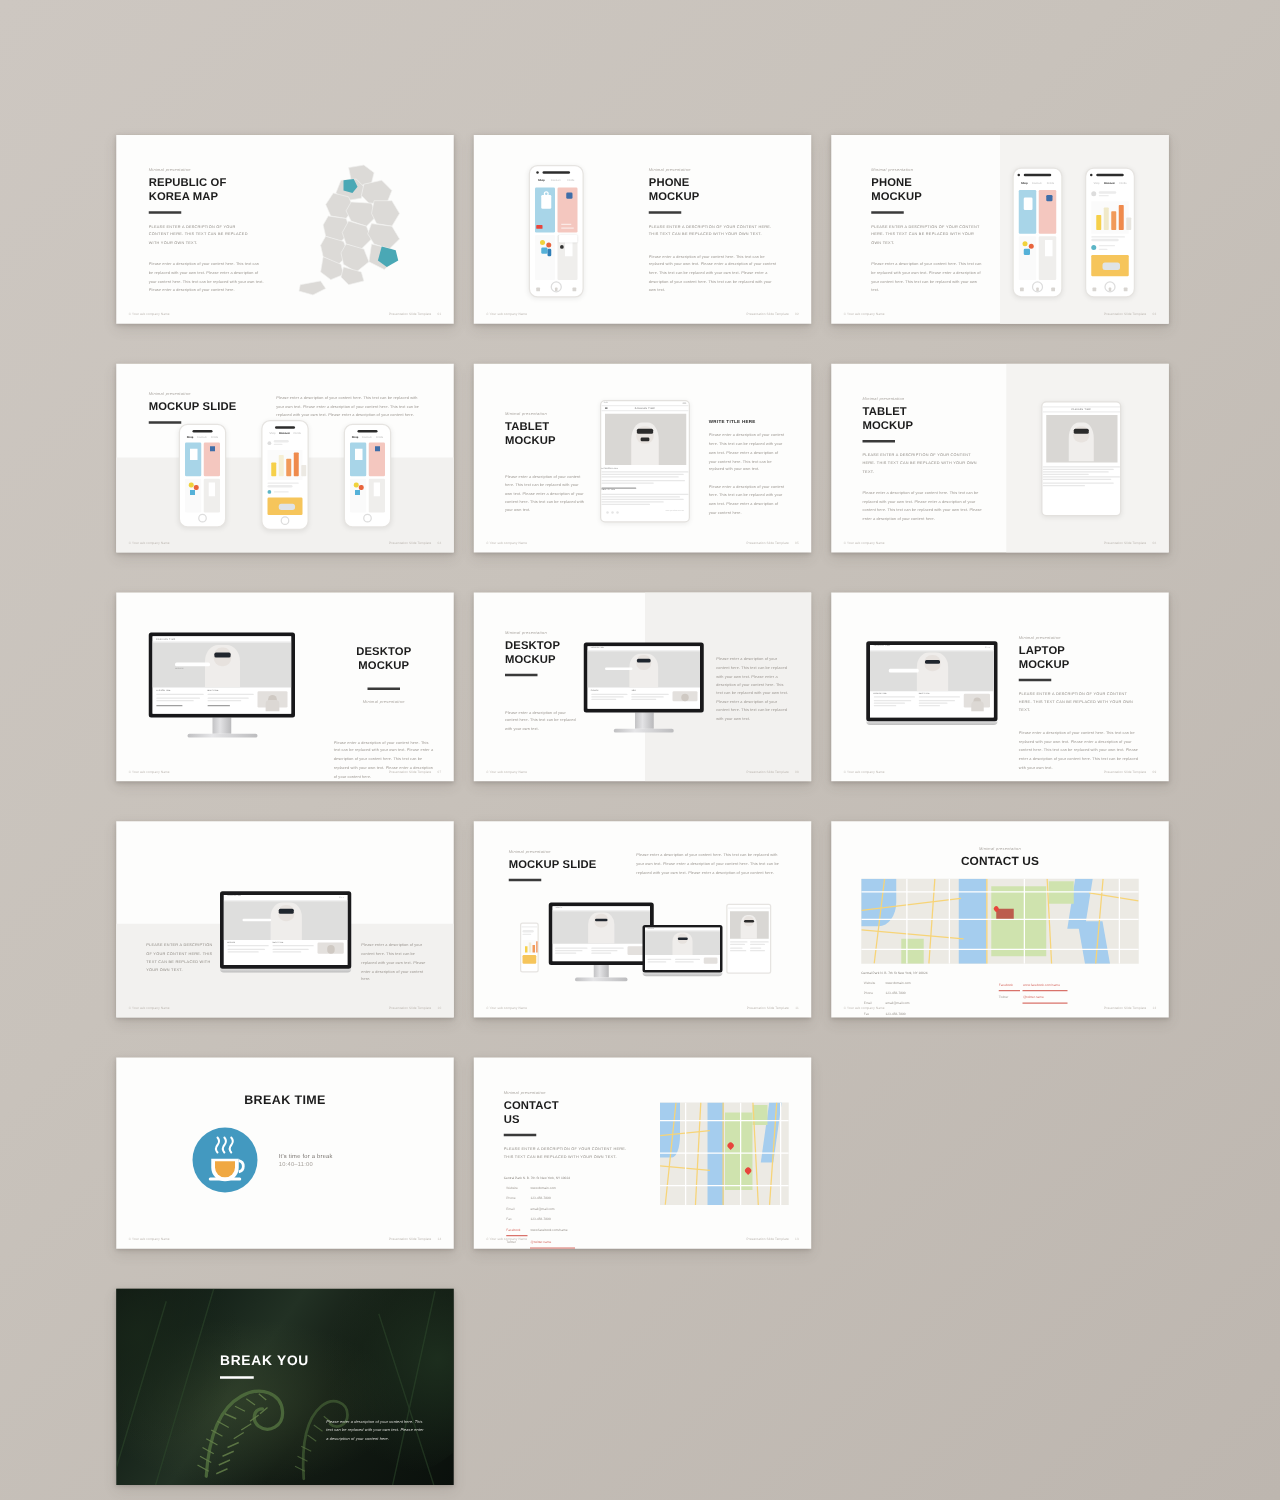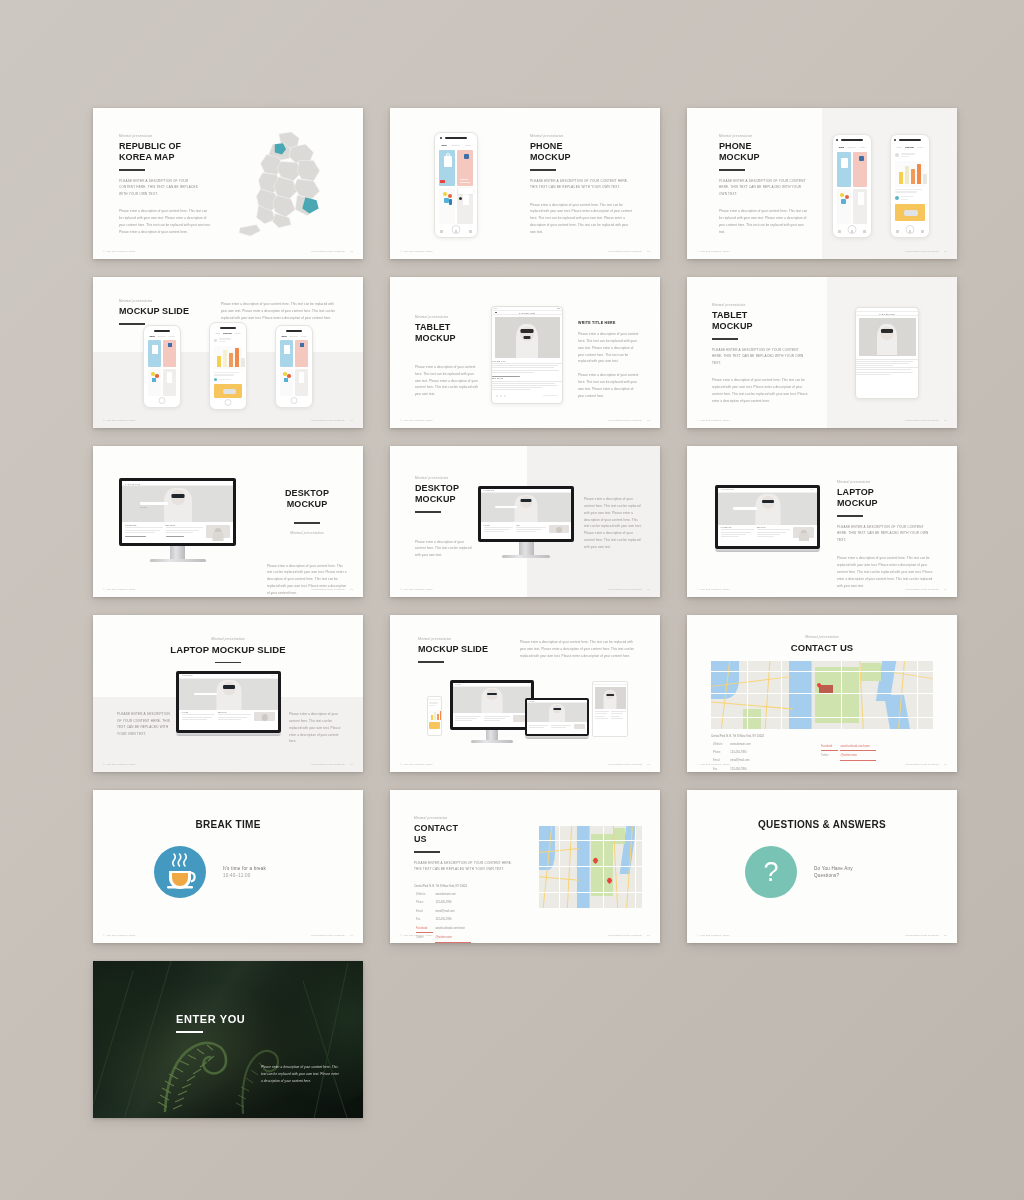--- a/index.html
+++ b/index.html
@@ -8,21 +8,21 @@
     font-family: "Liberation Sans", sans-serif;
     background: linear-gradient(135deg, #cdc7c1 0%, #c8c2bb 40%, #bdb6af 100%);
     position: relative;
     overflow: hidden;
   }
   .grid {
     position: absolute;
     left: 93px; top: 108px;
     width: 838px;
   }
-  .row { display: flex; gap: 27px; margin-bottom: 18px; }
+  .row { display: flex; gap: 16px; margin-bottom: 32px; }
   .slide {
     width: 270px; height: 151px;
     background: #fdfdfc;
     position: relative;
     overflow: hidden;
     box-shadow: 0 1px 3px rgba(80,72,66,0.25), 0 4px 10px rgba(80,72,66,0.14);
     flex: 0 0 auto;
   }
   .slide.tall { height: 157px; }
   .slide.r5 { height: 153px; }
@@ -710,25 +710,20 @@
       </div>
       <div class="footer-l">© Your sub company Name</div>
       <div class="footer-r"><span>Presentation Slide Template</span><span class="pageno">09</span></div>
     </div>
   </div>
 
   <div class="row">
 
     <div class="slide tall">
       <div class="halfbg" style="left:0;top:82px;right:0;bottom:0;background:#f2f1ef"></div>
-      <div style="position:absolute;left:0;right:0;top:22px;text-align:center;">
-        <div class="eyebrow">Minimal presentation</div>
-        <div class="title" style="font-size:9.5px">LAPTOP MOCKUP SLIDE</div>
-        <div class="rule center" style="margin-top:6px"></div>
-      </div>
       <div class="laptop" style="position:absolute;left:83px;top:56px;width:105px;">
         <div class="screen" style="height:62px">
           <div class="site">
             <div class="topbar" style="height:4.5px">
               <div style="position:absolute;left:3px;top:1.4px;font-size:1.5px;color:#888">FASHION TIME</div>
               <div style="position:absolute;right:3px;top:1.4px;font-size:1.4px;color:#bbb">☰&nbsp;●&nbsp;●</div>
             </div>
             <div class="hero" style="height:31px;position:relative">
               <div style="position:absolute;left:50%;top:6%;transform:translateX(-50%);width:25px;height:30px;background:#efedeb;border-radius:38% 38% 0 0"></div>
               <div style="position:absolute;left:50%;top:10%;transform:translateX(-50%);width:13px;height:13px;background:#e7e2de;border-radius:45%"></div>
@@ -1022,32 +1017,20 @@
         <div class="road2" style="left:20px;top:0;width:0.6px;height:82px"></div>
         <div class="road2" style="left:64px;top:0;width:0.6px;height:82px"></div>
         <div class="road2" style="left:96px;top:0;width:0.6px;height:82px"></div>
         <div class="pin" style="left:54px;top:32px;width:5px;height:5px"></div>
         <div class="pin" style="left:68px;top:52px;width:5px;height:5px"></div>
       </div>
       <div class="footer-l">© Your sub company Name</div>
       <div class="footer-r"><span>Presentation Slide Template</span><span class="pageno">13</span></div>
     </div>
 
-    <div class="slide r5">
-      <div class="title" style="position:absolute;left:0;right:0;top:29px;text-align:center;font-size:10px;letter-spacing:0.3px">QUESTIONS &amp; ANSWERS</div>
-      <div style="position:absolute;left:58px;top:56px;display:flex;align-items:center;gap:17px;">
-        <div class="circle" style="width:52px;height:52px;background:#79c3b4">
-          <span class="qmark">?</span>
-        </div>
-        <div class="cuptitle" style="white-space:pre-line;line-height:1.55">Do You Have Any
-Questions?</div>
-      </div>
-      <div class="footer-l">© Your sub company Name</div>
-      <div class="footer-r"><span>Presentation Slide Template</span><span class="pageno">15</span></div>
-    </div>
   </div>
 
   <div class="row">
 
     <div class="slide thanks" style="height:157px">
       <div class="frond" style="left:-18px;top:-22px;width:120px;height:150px;background:radial-gradient(ellipse at 30% 40%, rgba(24,38,25,.95), rgba(10,16,11,0) 70%)"></div>
       <div class="frond" style="right:-26px;top:-18px;width:130px;height:165px;background:radial-gradient(ellipse at 70% 45%, rgba(30,48,31,.9), rgba(10,16,11,0) 72%)"></div>
       <svg viewBox="0 0 270 157" width="270" height="157" style="position:absolute;inset:0">
         <g stroke="#2f4a2d" stroke-width="1.1" fill="none" opacity="0.55">
           <path d="M-5 160 L40 10"></path>
@@ -1061,19 +1044,19 @@
             <path d="M74 146 l-9 -5 M76 139 l-9 -5 M78 132 l-9 -5 M81 125 l-9 -5 M85 118 l-9 -5 M90 111 l-9 -5 M96 104 l-9 -4 M103 98 l-8 -4 M111 93 l-7 -5 M120 89 l-6 -5"></path>
             <path d="M80 148 l9 -4 M82 141 l9 -4 M85 134 l9 -4 M89 127 l9 -4 M94 120 l8 -5 M100 113 l8 -5 M107 106 l7 -5 M115 100 l6 -5"></path>
           </g>
           <path d="M150 152 C148 124 152 104 164 94 C174 86 185 91 185 101 C185 109 176 113 171 108" stroke="#4a6739" stroke-width="2.2" fill="none" stroke-linecap="round" opacity="0.75"></path>
           <g stroke="#62804a" stroke-width="0.9" opacity="0.7">
             <path d="M151 146 l-8 -4 M153 138 l-8 -4 M156 130 l-8 -4 M160 122 l-7 -5 M165 114 l-7 -5 M172 107 l-6 -5"></path>
           </g>
         </g>
       </svg>
       <div style="position:absolute;left:83px;top:52px;">
-        <div class="ty-title">ENTER YOU</div>
+        <div class="ty-title">BREAK YOU</div>
         <div class="ty-rule"></div>
       </div>
       <div class="ty-para" style="position:absolute;left:168px;top:103px;width:78px;">Please enter a description of your content here. This text can be replaced with your own text. Please enter a description of your content here.</div>
     </div>
   </div>
 </div>
 
 </body></html>

